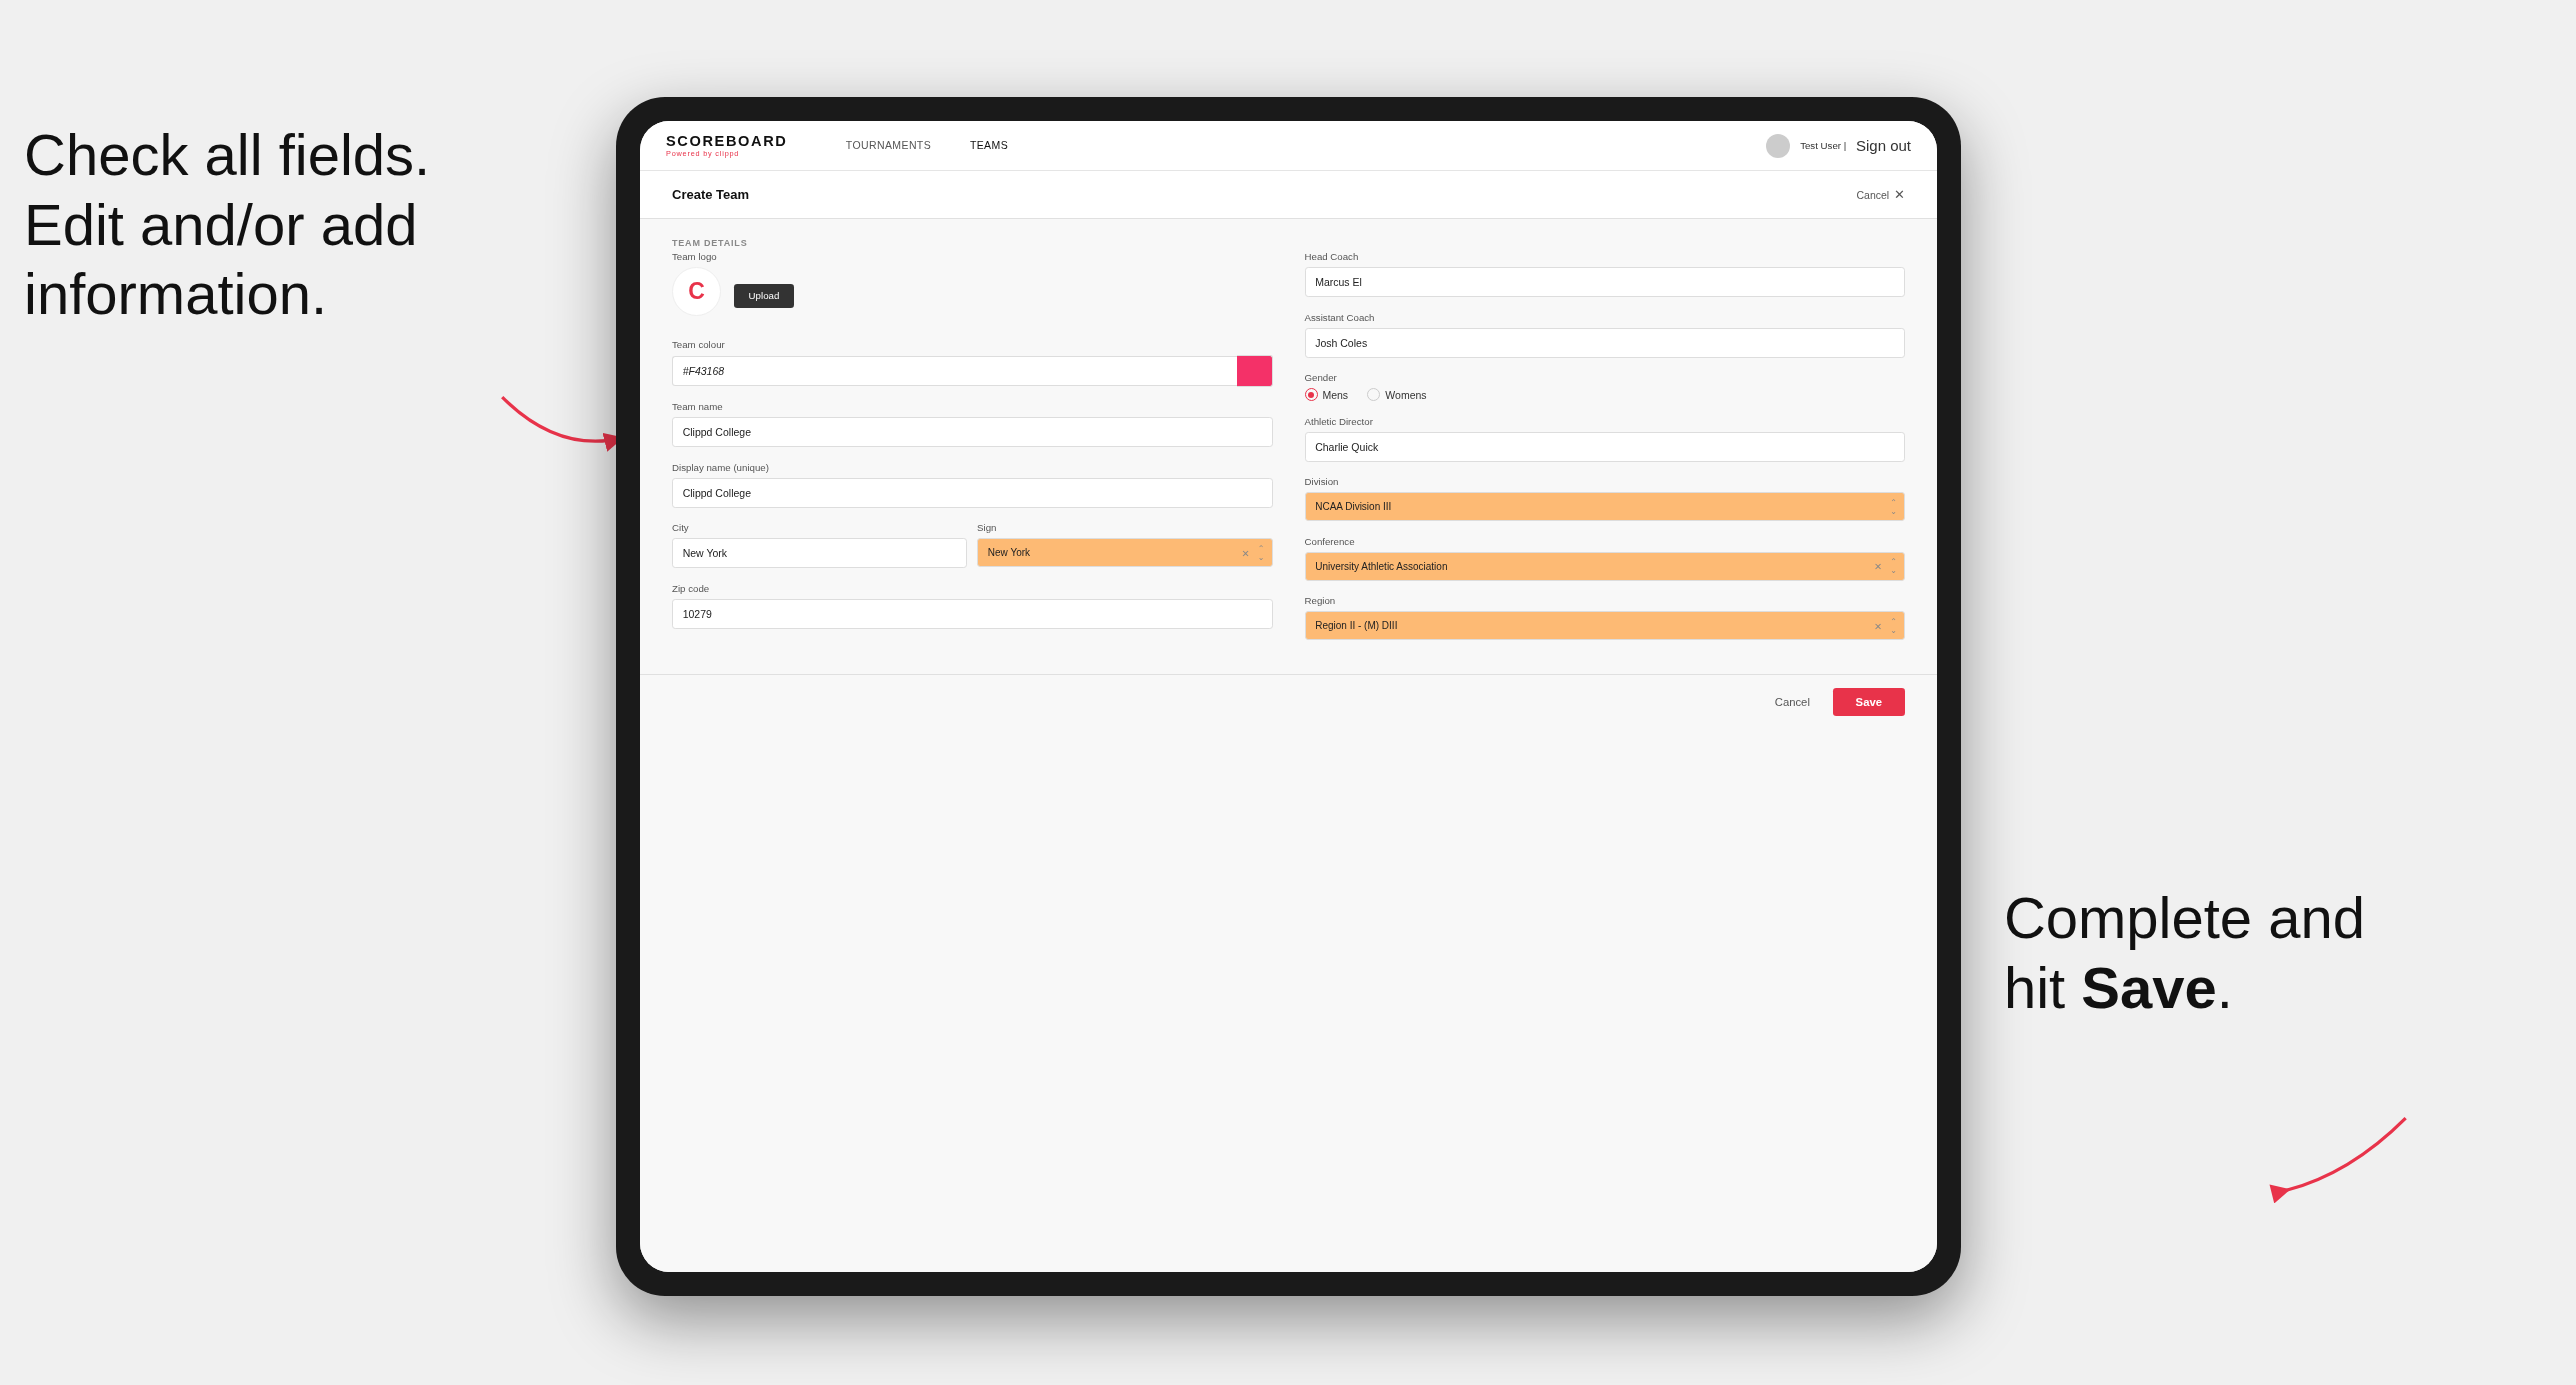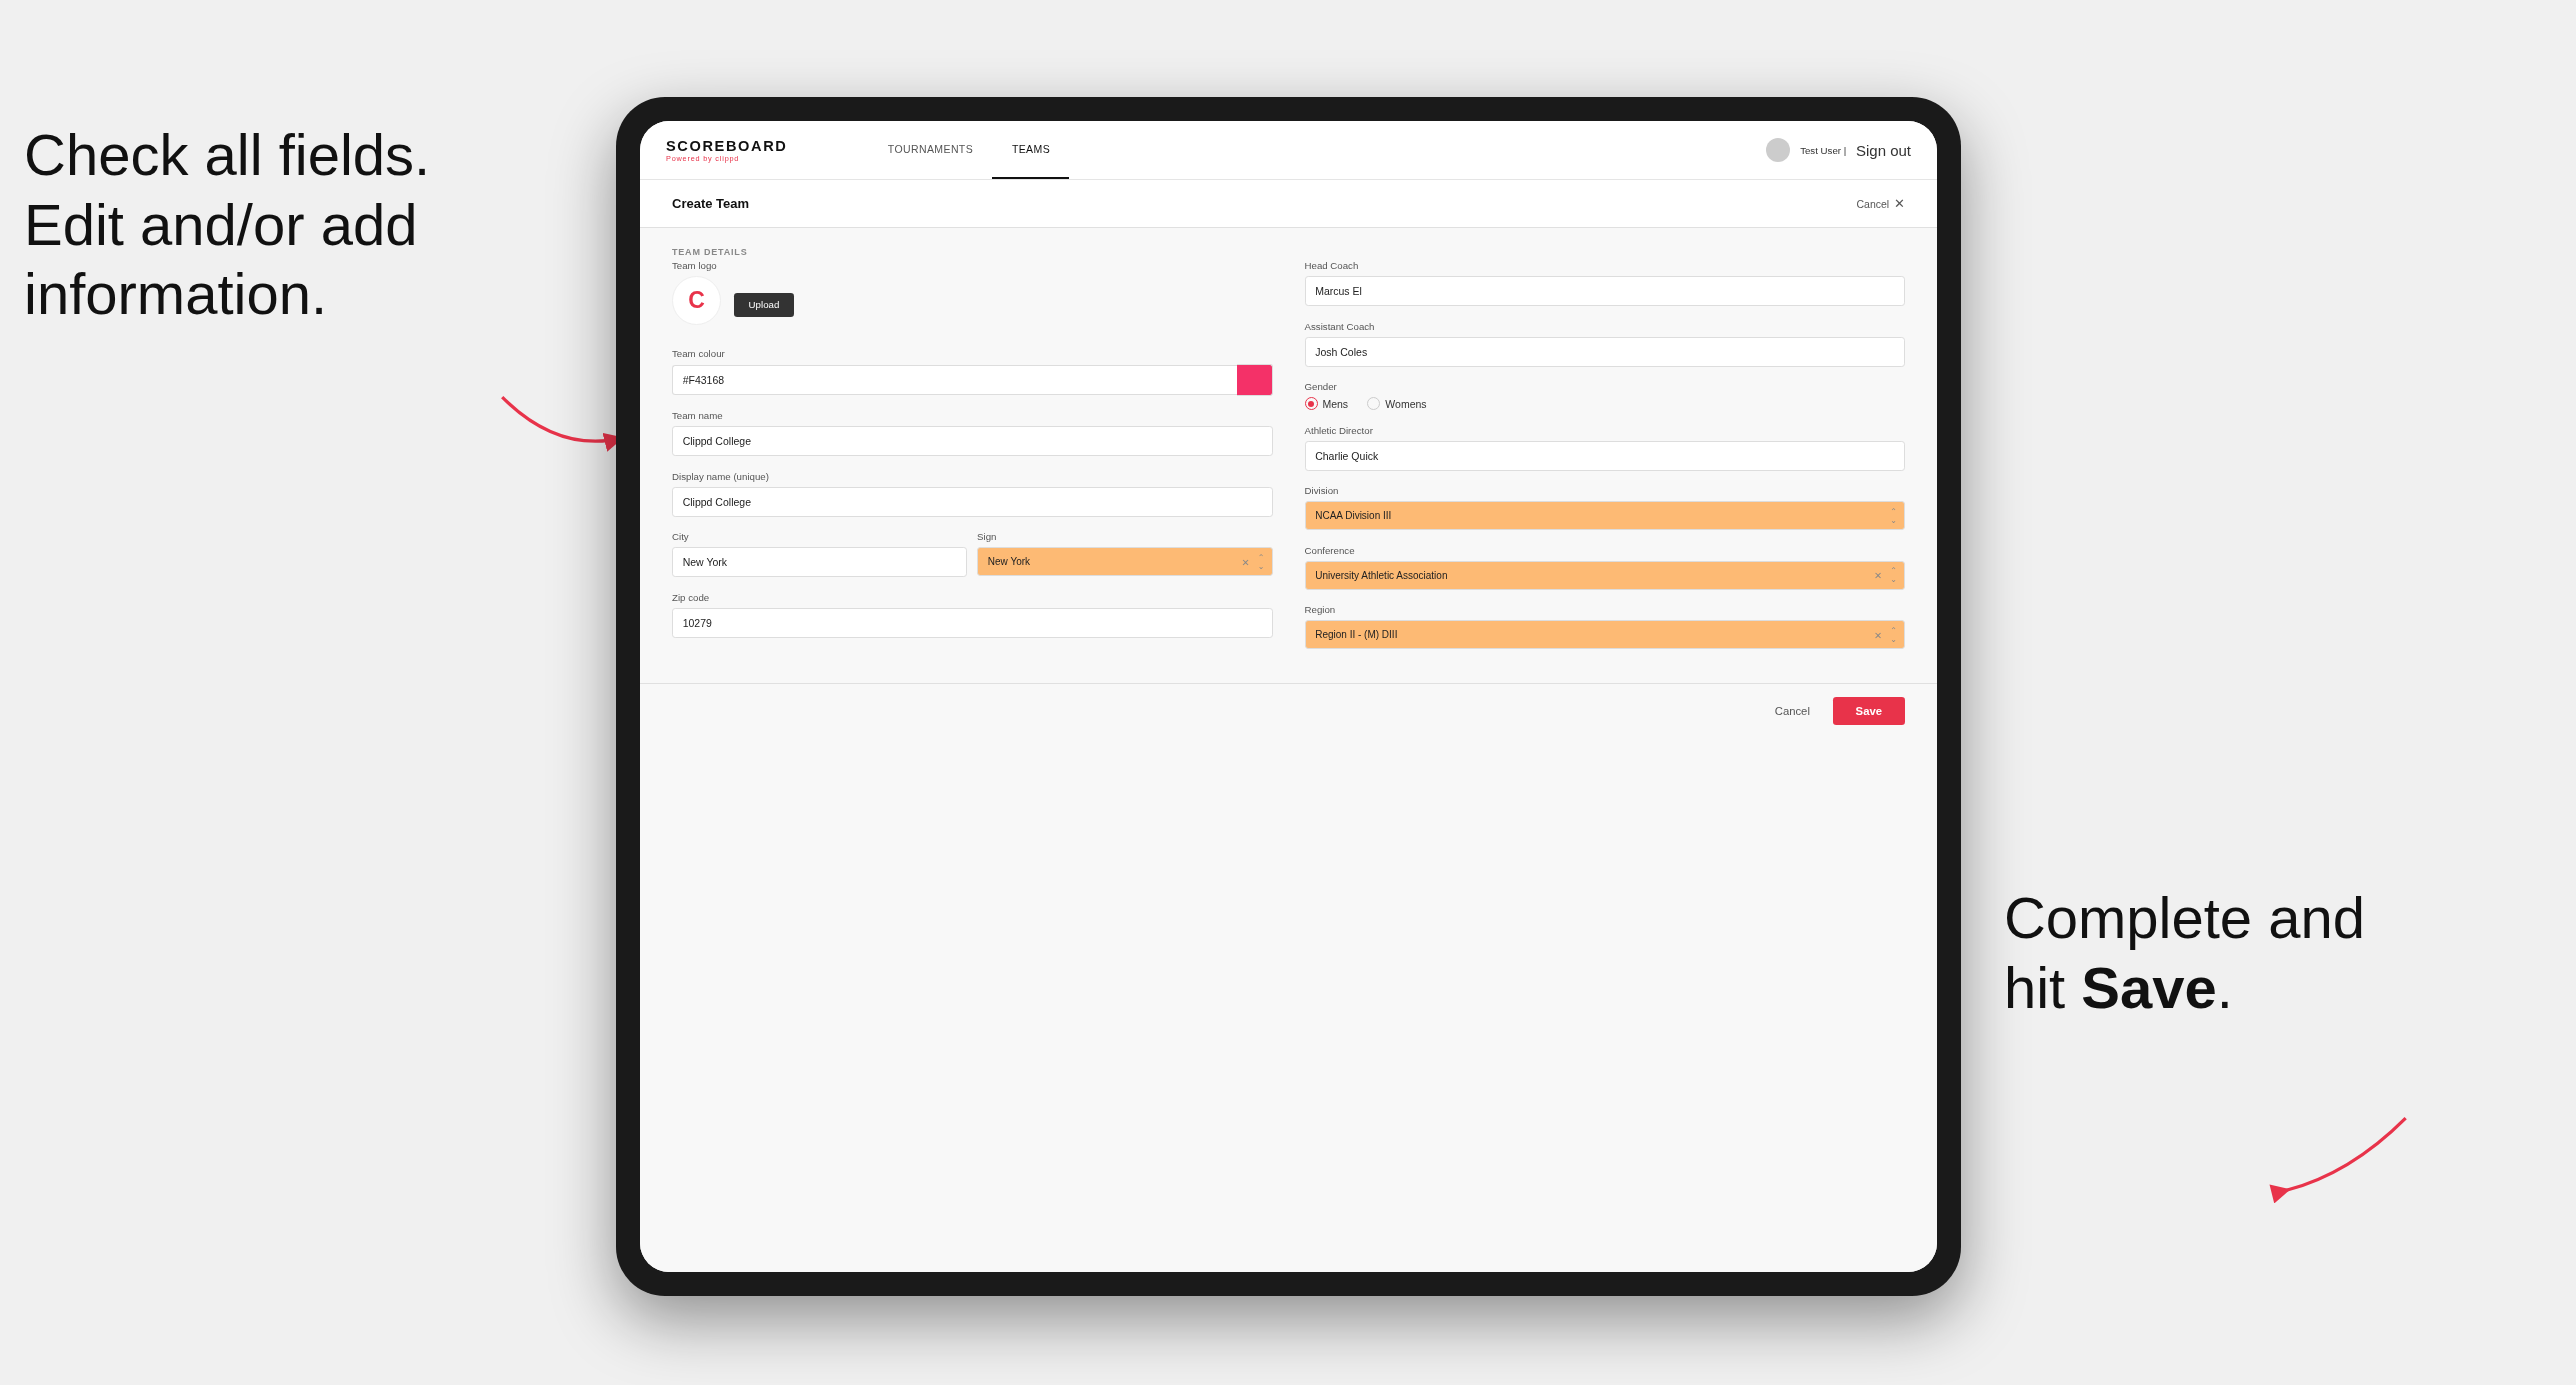--- a/index.html
+++ b/index.html
@@ -57,27 +57,26 @@
       background: #f5f5f5;
       border-radius: 29px;
       overflow: hidden;
       display: flex;
       flex-direction: column;
     }
 
     
     .navbar {
       background: #fff;
-      height: 59px;
+      height: 50px;
       display: flex;
       align-items: center;
       padding: 0 26px;
       border-bottom: 0.8px solid #e5e5e5;
       flex-shrink: 0;
-      gap: 42px;
     }
 
     .navbar-brand {
       display: flex;
       flex-direction: column;
       margin-right: 39px;
     }
 
     .brand-name {
       font-size: 14.6px;
@@ -259,20 +258,21 @@
     .color-text-input {
       flex: 1;
       padding: 8px 9.7px;
       border: 0.8px solid #ddd;
       border-right: none;
       border-radius: 3.2px 0 0 3.2px;
       font-size: 10.5px;
       color: #222;
       background: #fff;
       outline: none;
+      font-style: italic;
     }
 
     .color-swatch {
       width: 36px;
       height: 32px;
       background: #F43168;
       border-radius: 0 3.2px 3.2px 0;
       border: 0.8px solid #ddd;
       border-left: none;
       cursor: pointer;

